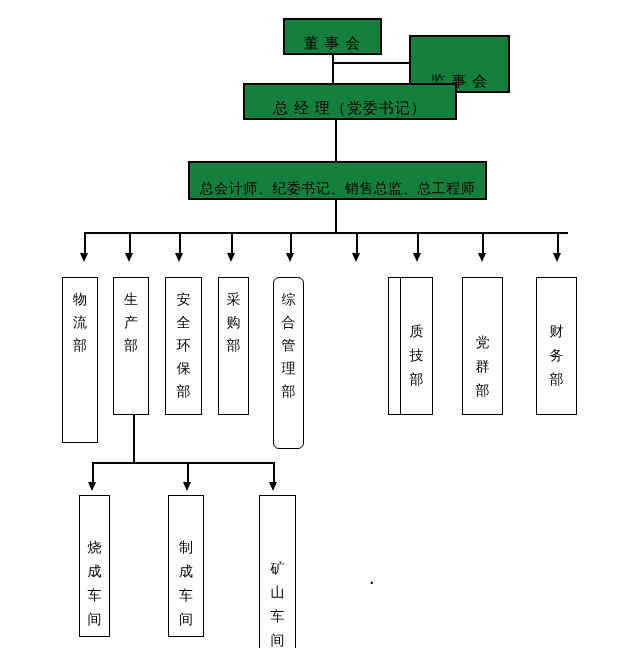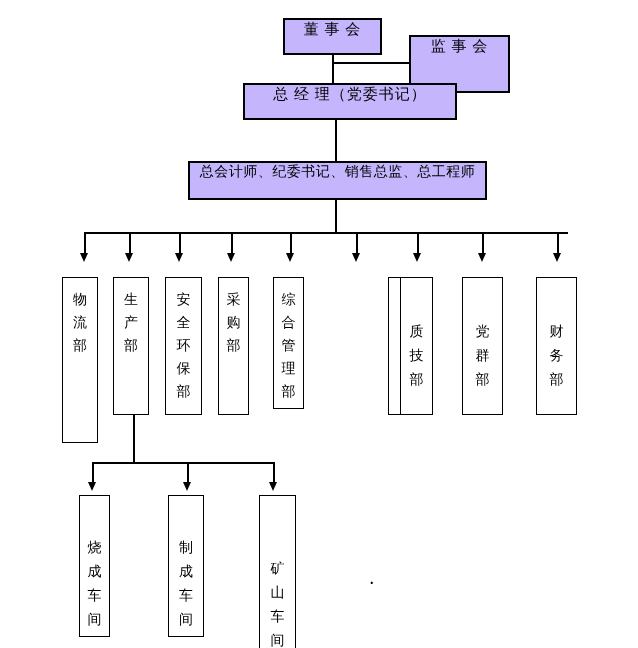--- a/index.html
+++ b/index.html
@@ -8,24 +8,24 @@
     width: 638px;
     height: 648px;
     background: #ffffff;
     font-family: "Liberation Serif", "DejaVu Serif", serif;
     color: #000000;
     overflow: hidden;
   }
   .box {
     position: absolute;
     box-sizing: border-box;
-    background: #c4b5fd;
+    background: #15803d;
     border: 2px solid #000000;
     display: flex;
-    align-items: flex-start;
+    align-items: flex-end;
     justify-content: center;
     font-size: 15px;
     letter-spacing: 1px;
     white-space: nowrap;
   }
   .vbox {
     position: absolute;
     box-sizing: border-box;
     background: #ffffff;
     border: 1.5px solid #000000;
@@ -116,30 +116,30 @@
   </div>
   <div class="vbox pad-top" style="left:113px; top:277px; width:36px; height:138px;">
     <span class="vlabel">生产部</span>
   </div>
   <div class="vbox pad-top" style="left:165px; top:277px; width:37px; height:138px;">
     <span class="vlabel">安全环保部</span>
   </div>
   <div class="vbox pad-top" style="left:218px; top:277px; width:31px; height:138px;justify-content:center;">
     <span class="vlabel">采购部</span>
   </div>
-  <div class="vbox pad-top" style="left:273px; top:277px; width:31px; height:132px;">
+  <div class="vbox pad-top" style="left:273px; top:277px; width:31px; height:172px;border-radius:6px;">
     <span class="vlabel">综合管理部</span>
   </div>
   <div class="vbox mid pad-mid" style="left:342px; top:277px; width:39px; height:138px;margin-left:46px;">
     <span class="vlabel">销售部</span>
   </div>
   <div class="vbox mid pad-mid" style="left:400px; top:277px; width:33px; height:138px;">
     <span class="vlabel">质技部</span>
   </div>
-  <div class="vbox mid pad-mid" style="left:462px; top:277px; width:41px; height:138px;">
+  <div class="vbox mid pad-mid" style="left:462px; top:277px; width:41px; height:138px;align-items:center;">
     <span class="vlabel">党群部</span>
   </div>
   <div class="vbox mid pad-mid" style="left:536px; top:277px; width:41px; height:138px;">
     <span class="vlabel">财务部</span>
   </div>
 
   <div class="vline" style="left:133px; top:415px; height:47px;"></div>
   <div class="hline" style="left:92px; top:462px; width:182px;"></div>
 
   <div class="vline" style="left:92px;  top:462px; height:20px;"></div>

